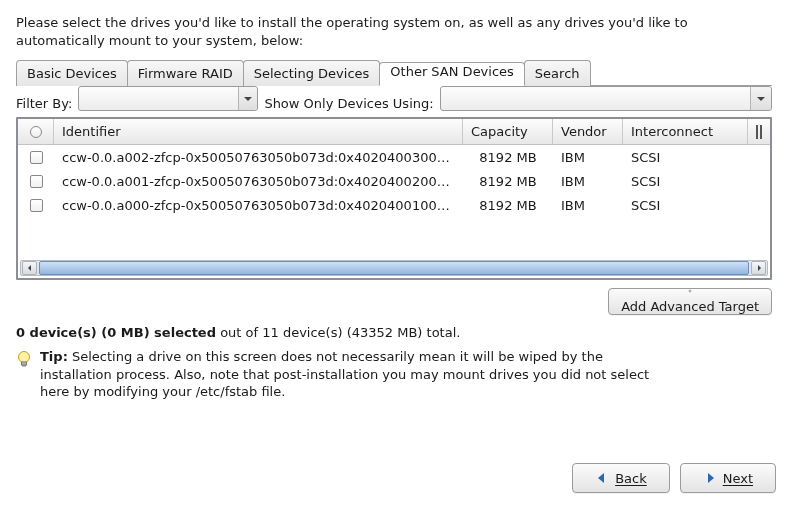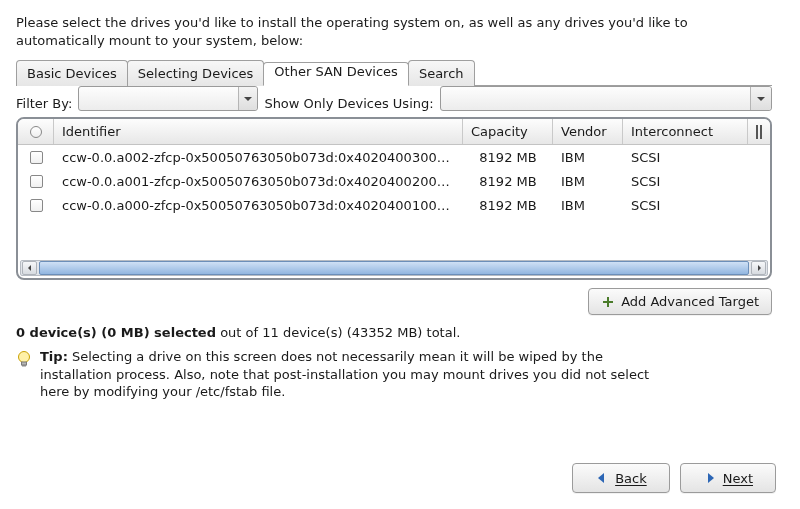--- a/index.html
+++ b/index.html
@@ -9,58 +9,59 @@
   .tabs { display: flex; align-items: flex-end; border-bottom: 1px solid #9f9f9f; }
   .tab { padding: 5px 10px; border: 1px solid #9f9f9f; border-bottom: none; border-top-left-radius: 4px; border-top-right-radius: 4px; background: linear-gradient(#f7f7f7,#e6e6e6); margin-right: 0px; margin-top: 3px; font-size: 13px; cursor: default; position: relative; top: 1px; }
   .tab + .tab { margin-left: -1px; }
   .tab.active { background: #fff; border-bottom: 1px solid #fff; z-index: 2; padding-top:1px; padding-bottom:6px; margin-top:0; }
   .filter-row { display: flex; align-items: flex-end; gap: 6px; margin-bottom: 6px; }
   .filter-row label { white-space: nowrap; }
   .combo { display:inline-flex; align-items:center; height:25px; border:1px solid #9a9a9a; border-radius:3px; background:linear-gradient(#fdfdfd,#ececec); position:relative; }
   .combo input { border:none; background:transparent; height:100%; padding:0 6px; outline:none; font-size:13px; width:100%; }
   .combo .arrow { width:22px; height:100%; border-left:1px solid #b5b5b5; display:flex; align-items:center; justify-content:center; background:linear-gradient(#f4f4f4,#dedede); border-top-right-radius:3px; border-bottom-right-radius:3px; }
   .combo .arrow svg{ width:10px;height:10px; }
-  .table-wrap { border:2px solid #8a8f96; border-radius:8px; position:relative; height:163px; overflow:hidden; margin-bottom:3px;}
+  .table-wrap { border:2px solid #8a8f96; border-radius:1px; position:relative; height:163px; overflow:hidden; margin-bottom:3px;}
   .thead { display:flex; height:26px; background:linear-gradient(#fdfdfd,#e7e7e7); border-bottom:1px solid #c3c3c3; }
   .th { display:flex; align-items:center; padding:0 8px; border-right:1px solid #c9c9c9; font-size:13px; white-space:nowrap; }
   .col-chk{ width:36px; justify-content:center;}
   .col-id { flex:1; min-width:0;}
   .col-cap{ width:90px;text-align:center;}
   .col-ven{ width:70px;}
   .col-int{ width:125px;}
   .col-ext{ width:22px; border-right:none; justify-content:center;}
   .tbody { overflow:auto; }
   .row { display:flex; height:24px; align-items:center; }
   .td { padding:0 8px; white-space:nowrap; overflow:hidden; text-overflow:ellipsis; }
   .gtk-check { width:13px; height:13px; border:1px solid #888; border-radius:2px; background:linear-gradient(#fff,#f0f0f0); display:inline-block; }
   .radio-hdr { width:12px;height:12px;border:1px solid #888;border-radius:50%;background:linear-gradient(#fff,#eee);display:inline-block;}
   .hscroll { position:absolute; left:2px; right:2px; bottom:2px; height:16px; background:linear-gradient(#e6e9ee,#dfe3e8); border:1px solid #b7bcc3; border-radius:2px; display:flex; align-items:center; }
   .hscroll .btn{ width:15px;height:14px;display:flex;align-items:center;justify-content:center;background:linear-gradient(#f6f7f9,#d7dbe0);border:1px solid #aeb3ba;border-radius:2px; margin:0 1px;}
   .hscroll .track{ flex:1; height:14px; position:relative; margin:0 1px;}
   .hscroll .thumb{ position:absolute; left:0px; right:0px; top:0; bottom:0; background:linear-gradient(#cfe0f5,#92b6e0); border:1px solid #6c8fb9; border-radius:2px;}
   .add-row{ display:flex; justify-content:flex-end; margin:8px 0 10px 0; }
   .gtk-button{ display:inline-flex; align-items:center; gap:6px; height:30px; padding:0 12px; border:1px solid #9b9b9b; border-radius:4px; background:linear-gradient(#fbfbfb,#e4e4e4); font-size:13px; cursor:default; box-shadow:0 1px 0 rgba(0,0,0,.05);}
-  .gtk-button.small{ height:27px;}
+  .gtk-button.small{ height:27px;flex-direction:column;}
   .selection-line{ margin-bottom:8px; }
   .tip-row{ display:flex; align-items:flex-start; gap:8px; max-width:640px; line-height:1.35; }
   .bulb{ flex:0 0 16px; margin-top:2px;}
   .footer{ position:absolute; right:12px; bottom:16px; display:flex; gap:10px;}
   .footer .gtk-button{ height:30px; padding:0 22px;}
   .under{ text-decoration:underline; text-underline-offset:2px; }
   .bar-icon{ width:6px;height:14px; border-left:2px solid #555; border-right:2px solid #555;}
 </style>
 </head>
 <body>
 
 <div class="window">
 
   <div class="instruction">Please select the drives you'd like to install the operating system on, as well as any drives you'd like to automatically mount to your system, below:</div>
 
   <div class="tabs" id="tabs">
       <div class="tab">Basic Devices</div>
+      <div class="tab">Firmware RAID</div>
       <div class="tab">Selecting Devices</div>
       <div class="tab active">Other SAN Devices</div>
       <div class="tab">Search</div>
     </div>
 
   <div class="filter-row">
     <label>Filter By:</label>
     <div class="combo" style="width:180px;">
       <input value="" style="">
       <div class="arrow">

